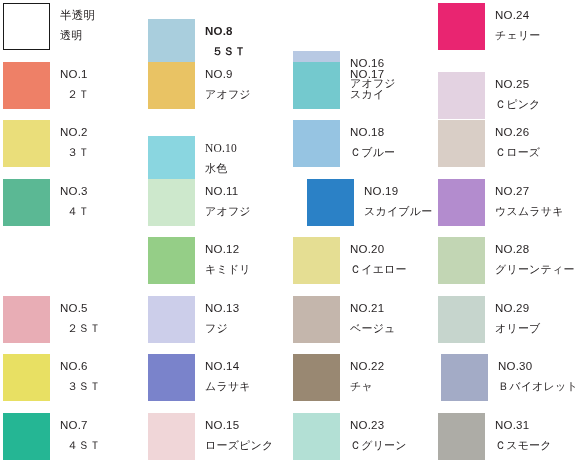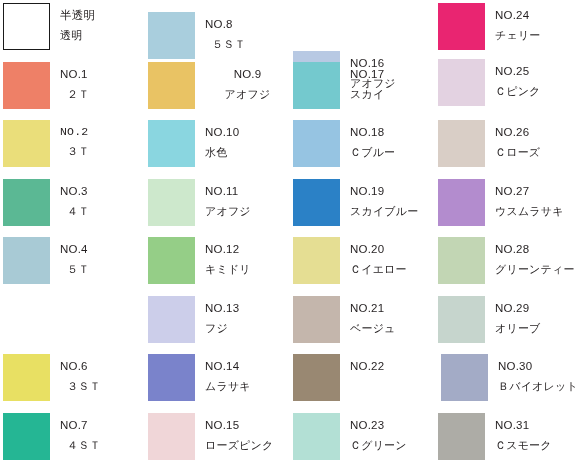--- a/index.html
+++ b/index.html
@@ -61,21 +61,21 @@
 <body>
 
 <div id="chart">
     <div class="cell" style="left: 0px; top: 0px;">
       <div class="swatch bordered" style="background: rgb(255, 255, 255);"></div>
       <div class="labels">
         <div class="code">半透明</div>
         <div class="name">透明</div>
       </div>
     </div>
-    <div class="cell" style="left: 145px; top: 9px;">
+    <div class="cell" style="left: 145px; top: 16px; font-weight: bold;">
       <div class="swatch" style="background: rgb(169, 206, 221);"></div>
       <div class="labels">
         <div class="code">NO.8</div>
         <div class="name indent">５ＳＴ</div>
       </div>
     </div>
     <div class="cell" style="left: 290px; top: 0px; margin-top: 48px;">
       <div class="swatch" style="background: rgb(184, 201, 227);"></div>
       <div class="labels">
         <div class="code">NO.16</div>
@@ -89,49 +89,49 @@
         <div class="name">チェリー</div>
       </div>
     </div>
     <div class="cell" style="left: 0px; top: 58.5px;">
       <div class="swatch" style="background: rgb(238, 128, 103);"></div>
       <div class="labels">
         <div class="code">NO.1</div>
         <div class="name indent">２Ｔ</div>
       </div>
     </div>
-    <div class="cell" style="left: 145px; top: 58.5px; text-align: center;">
+    <div class="cell" style="left: 145px; top: 58.5px;">
       <div class="swatch" style="background: rgb(233, 195, 100);"></div>
       <div class="labels">
         <div class="code">NO.9</div>
         <div class="name">アオフジ</div>
       </div>
     </div>
     <div class="cell" style="left: 290px; top: 58.5px;">
       <div class="swatch" style="background: rgb(116, 201, 206);"></div>
       <div class="labels">
         <div class="code">NO.17</div>
         <div class="name">スカイ</div>
       </div>
     </div>
-    <div class="cell" style="left: 435px; top: 56px;">
+    <div class="cell" style="left: 435px; top: 69px;">
       <div class="swatch" style="background: rgb(227, 210, 225);"></div>
       <div class="labels">
         <div class="code">NO.25</div>
         <div class="name">Ｃピンク</div>
       </div>
     </div>
-    <div class="cell" style="left: 0px; top: 117px; font-family: Liberation Mono, monospace;">
+    <div class="cell" style="left: 0px; top: 117px;">
       <div class="swatch" style="background: rgb(234, 222, 122);"></div>
       <div class="labels">
         <div class="code">NO.2</div>
         <div class="name indent">３Ｔ</div>
       </div>
     </div>
-    <div class="cell" style="left: 145px; top: 117px;">
+    <div class="cell" style="left: 145px; top: 133px; font-family: Liberation Serif, serif;">
       <div class="swatch" style="background: rgb(138, 214, 224);"></div>
       <div class="labels">
         <div class="code">NO.10</div>
         <div class="name">水色</div>
       </div>
     </div>
     <div class="cell" style="left: 290px; top: 117px;">
       <div class="swatch" style="background: rgb(150, 196, 226);"></div>
       <div class="labels">
         <div class="code">NO.18</div>
@@ -152,41 +152,34 @@
         <div class="name indent">４Ｔ</div>
       </div>
     </div>
     <div class="cell" style="left: 145px; top: 175.5px;">
       <div class="swatch" style="background: rgb(205, 232, 204);"></div>
       <div class="labels">
         <div class="code">NO.11</div>
         <div class="name">アオフジ</div>
       </div>
     </div>
-    <div class="cell" style="left: 290px; top: 175.5px; text-decoration: underline;">
+    <div class="cell" style="left: 304px; top: 175.5px; text-decoration: underline;">
       <div class="swatch" style="background: rgb(43, 129, 198);"></div>
       <div class="labels">
         <div class="code">NO.19</div>
         <div class="name">スカイブルー</div>
       </div>
     </div>
     <div class="cell" style="left: 435px; top: 175.5px;">
       <div class="swatch" style="background: rgb(179, 140, 206);"></div>
       <div class="labels">
         <div class="code">NO.27</div>
         <div class="name">ウスムラサキ</div>
       </div>
     </div>
-    <div class="cell" style="left: 0px; top: 234px;">
-      <div class="swatch" style="background: rgb(168, 202, 213);"></div>
-      <div class="labels">
-        <div class="code">NO.4</div>
-        <div class="name indent">５Ｔ</div>
-      </div>
-    </div>
     <div class="cell" style="left: 145px; top: 234px;">
       <div class="swatch" style="background: rgb(149, 206, 135);"></div>
       <div class="labels">
         <div class="code">NO.12</div>
         <div class="name">キミドリ</div>
       </div>
     </div>
     <div class="cell" style="left: 290px; top: 234px;">
       <div class="swatch" style="background: rgb(229, 222, 147);"></div>
       <div class="labels">
@@ -194,20 +187,27 @@
         <div class="name">Ｃイエロー</div>
       </div>
     </div>
     <div class="cell" style="left: 435px; top: 234px;">
       <div class="swatch" style="background: rgb(194, 214, 180);"></div>
       <div class="labels">
         <div class="code">NO.28</div>
         <div class="name">グリーンティー</div>
       </div>
     </div>
+    <div class="cell" style="left: 0px; top: 292.5px;">
+      <div class="swatch" style="background: rgb(232, 173, 181);"></div>
+      <div class="labels">
+        <div class="code">NO.5</div>
+        <div class="name indent">２ＳＴ</div>
+      </div>
+    </div>
     <div class="cell" style="left: 145px; top: 292.5px;">
       <div class="swatch" style="background: rgb(204, 206, 234);"></div>
       <div class="labels">
         <div class="code">NO.13</div>
         <div class="name">フジ</div>
       </div>
     </div>
     <div class="cell" style="left: 290px; top: 292.5px;">
       <div class="swatch" style="background: rgb(196, 182, 172);"></div>
       <div class="labels">
@@ -233,20 +233,21 @@
       <div class="swatch" style="background: rgb(122, 131, 203);"></div>
       <div class="labels">
         <div class="code">NO.14</div>
         <div class="name">ムラサキ</div>
       </div>
     </div>
     <div class="cell" style="left: 290px; top: 351px;">
       <div class="swatch" style="background: rgb(153, 136, 114);"></div>
       <div class="labels">
         <div class="code">NO.22</div>
+        <div class="name">チャ</div>
       </div>
     </div>
     <div class="cell" style="left: 438px; top: 351px;">
       <div class="swatch" style="background: rgb(163, 171, 198);"></div>
       <div class="labels">
         <div class="code">NO.30</div>
         <div class="name">Ｂバイオレット</div>
       </div>
     </div>
     <div class="cell" style="left: 0px; top: 409.5px;">

